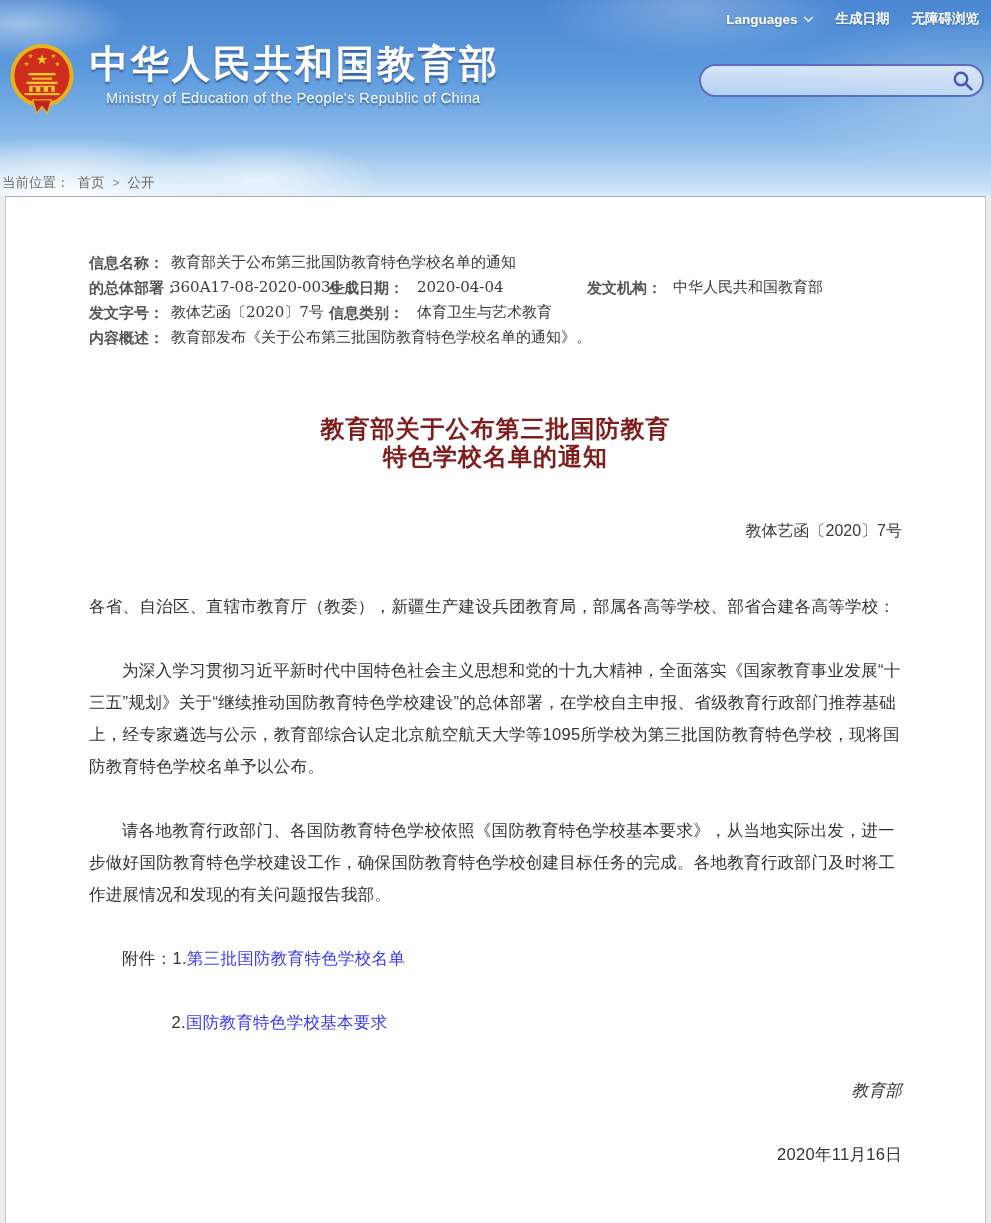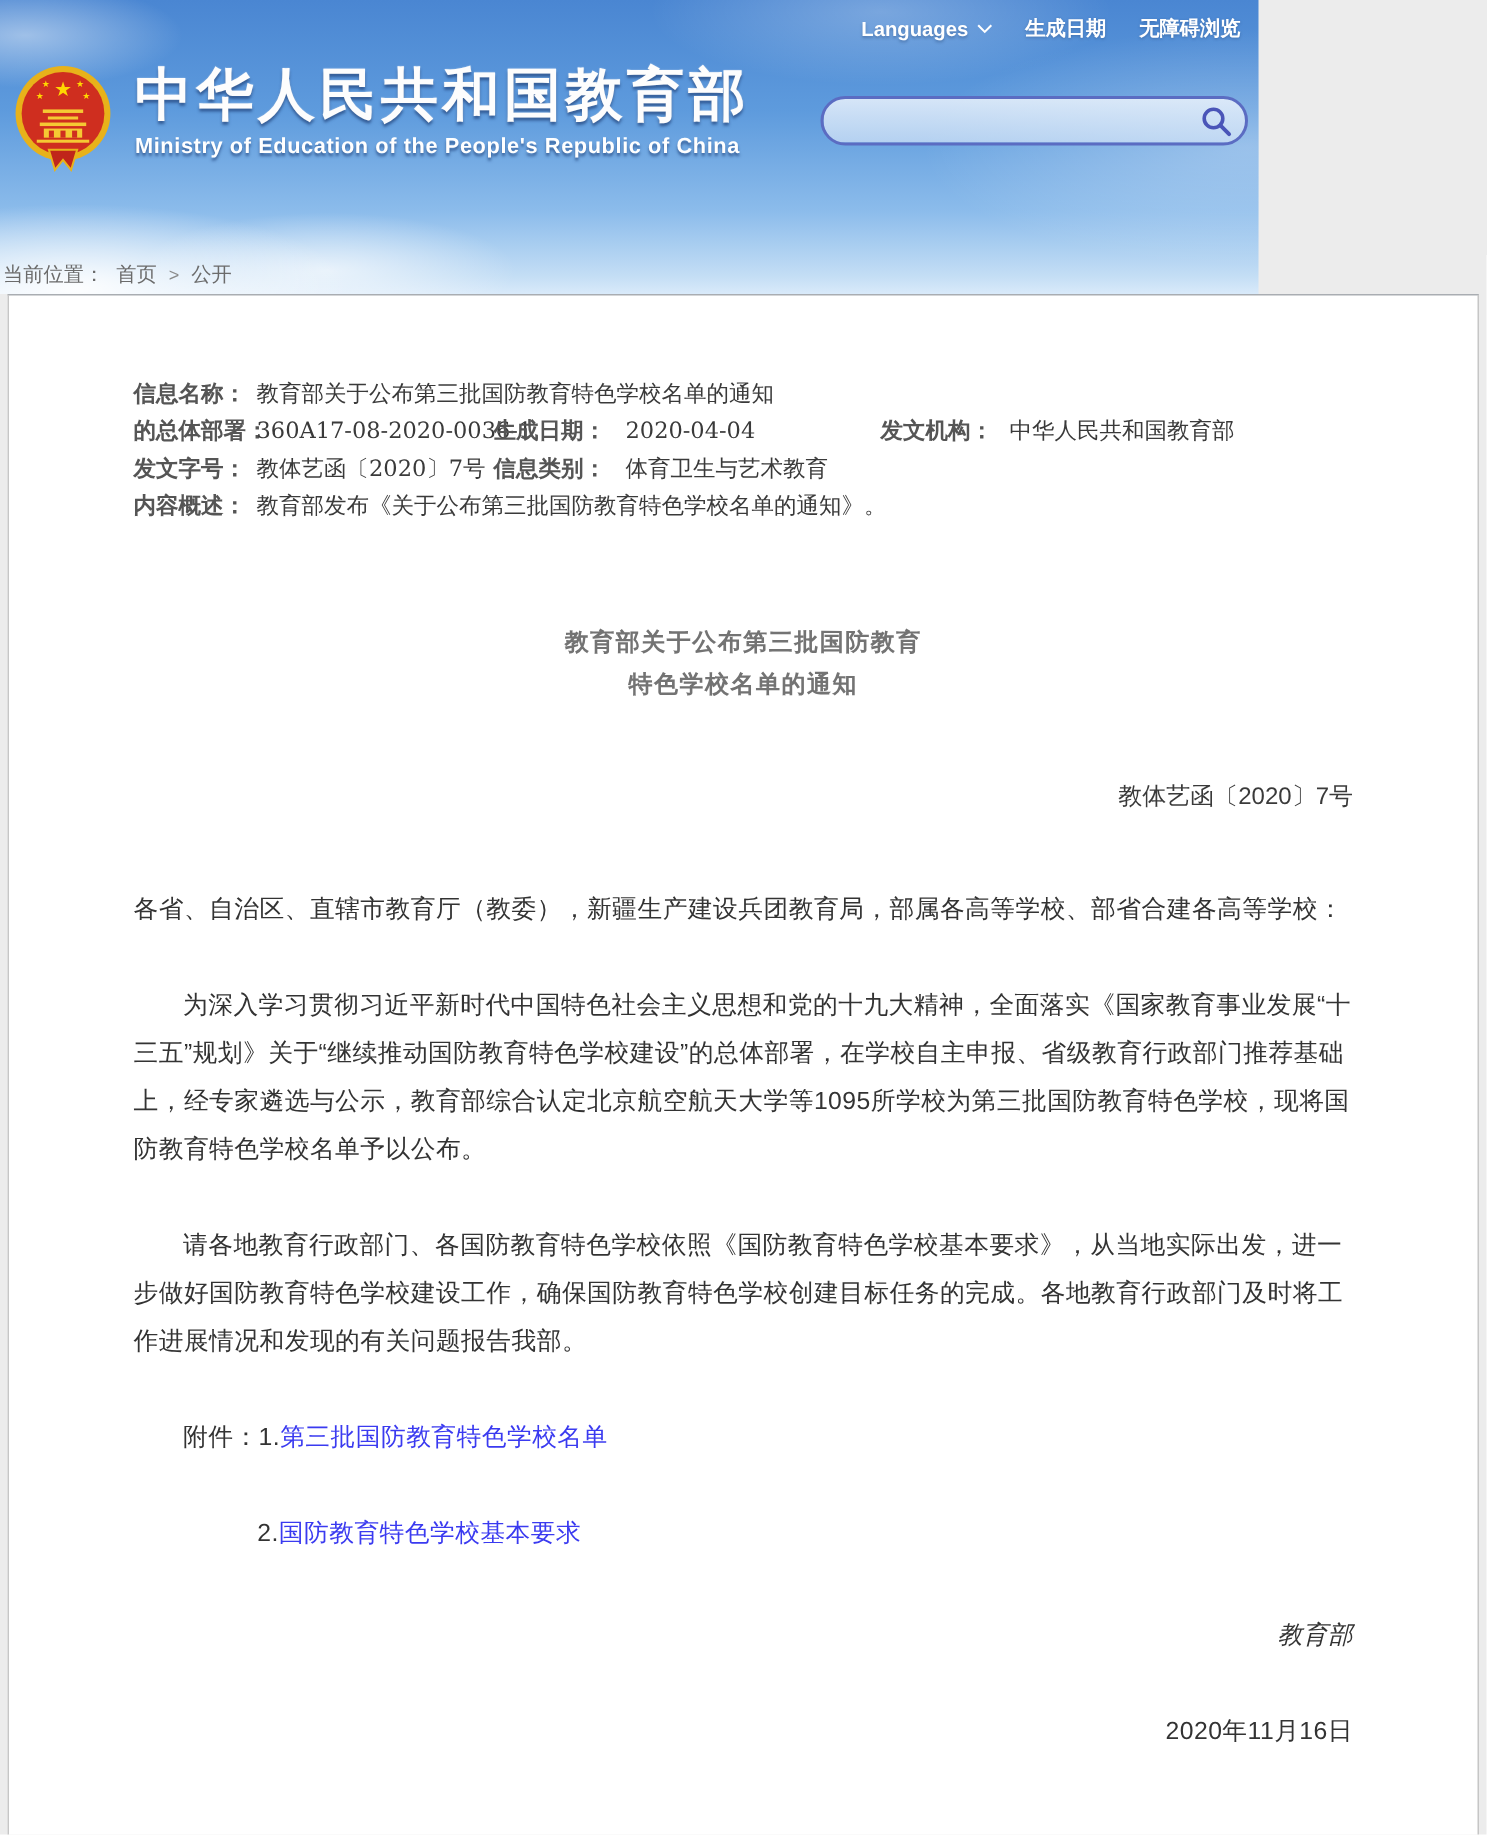--- a/index.html
+++ b/index.html
@@ -5,21 +5,21 @@
   * { margin:0; padding:0; box-sizing:border-box; }
   html,body { width:991px; }
   body {
     font-family:"Liberation Sans","DejaVu Sans",sans-serif;
     background:#ececec;
     width:991px; height:1223px; overflow:hidden;
   }
 
   
   .sky-header {
-    position:relative; width:839px; height:196px;
+    position:relative; width:991px; height:196px;
     background:
       radial-gradient(ellipse 260px 80px at 6% 98%, rgba(255,255,255,.95), rgba(255,255,255,0) 70%),
       radial-gradient(ellipse 180px 55px at 26% 92%, rgba(255,255,255,.65), rgba(255,255,255,0) 70%),
       radial-gradient(ellipse 150px 50px at 2% 12%, rgba(255,255,255,.45), rgba(255,255,255,0) 70%),
       radial-gradient(ellipse 300px 110px at 99% 50%, rgba(255,255,255,.30), rgba(255,255,255,0) 72%),
       radial-gradient(ellipse 220px 70px at 70% 4%, rgba(255,255,255,.25), rgba(255,255,255,0) 70%),
       linear-gradient(180deg,#4a86d2 0%,#5e9bdd 38%,#8cbceb 72%,#c4def5 94%,#d9eafa 100%);
   }
   .top-nav {
     position:absolute; top:10px; right:12px;
@@ -31,22 +31,23 @@
   .chev { width:11px; height:7px; display:inline-block; }
 
   .brand { position:absolute; left:8px; top:42px; display:flex; align-items:flex-start; }
   .emblem { width:68px; height:74px; margin-right:14px; }
   .brand-text .cn {
     font-size:38px; font-weight:bold; color:#fdfdfd; letter-spacing:3px;
     text-shadow:0 2px 2px rgba(35,70,125,.75), 0 0 1px rgba(255,255,255,.6);
     line-height:44px;
   }
   .brand-text .en {
-    margin-top:4px; font-size:14.5px; font-weight:bold; color:#fff; letter-spacing:.4px;
+    margin-top:4px; font-size:14.5px; font-weight:normal; color:#fff; letter-spacing:.4px;
     text-shadow:0 2px 2px rgba(35,70,125,.75);
+    margin-left:16px;
   }
 
   .search-box {
     position:absolute; top:64px; right:7px;
     width:285px; height:33px; border:2px solid #5b6cc2; border-radius:17px;
     background:linear-gradient(180deg,rgba(235,243,252,.85),rgba(205,224,246,.75));
     display:flex; align-items:center; padding:0 8px 0 14px;
   }
   .search-box input {
     flex:1; border:none; outline:none; background:transparent;
@@ -73,22 +74,22 @@
   .meta {
     display:grid;
     grid-template-columns:82px 158px 88px 170px 86px 1fr;
     row-gap:6px; font-size:15px; line-height:19px; color:#333;
   }
   .meta .lbl { font-weight:bold; color:#555; white-space:nowrap; }
   .meta .val { font-family:"DejaVu Serif","Liberation Serif",serif; color:#3a3a3a; white-space:nowrap; }
   .span-rest { grid-column:2 / 7; }
 
   .doc-title {
-    margin-top:68px; text-align:center; font-size:16px; font-weight:bold;
-    color:#737373; line-height:28px; letter-spacing:1px;
+    margin-top:68px; text-align:center; font-size:24px; font-weight:bold;
+    color:#7f1d1d; line-height:28px; letter-spacing:1px;
   }
   .doc-number { margin-top:50px; text-align:right; font-size:16px; color:#3a3a3a; }
 
   .doc-body { margin-top:48px; font-size:16.5px; color:#333; line-height:32px; letter-spacing:.3px; }
   .doc-body p { margin-bottom:32px; }
   .indent { text-indent:2em; }
   .salutation { margin-bottom:32px; }
 
   .attach-line { margin-bottom:32px; }
   .attach-first { text-indent:2em; }

